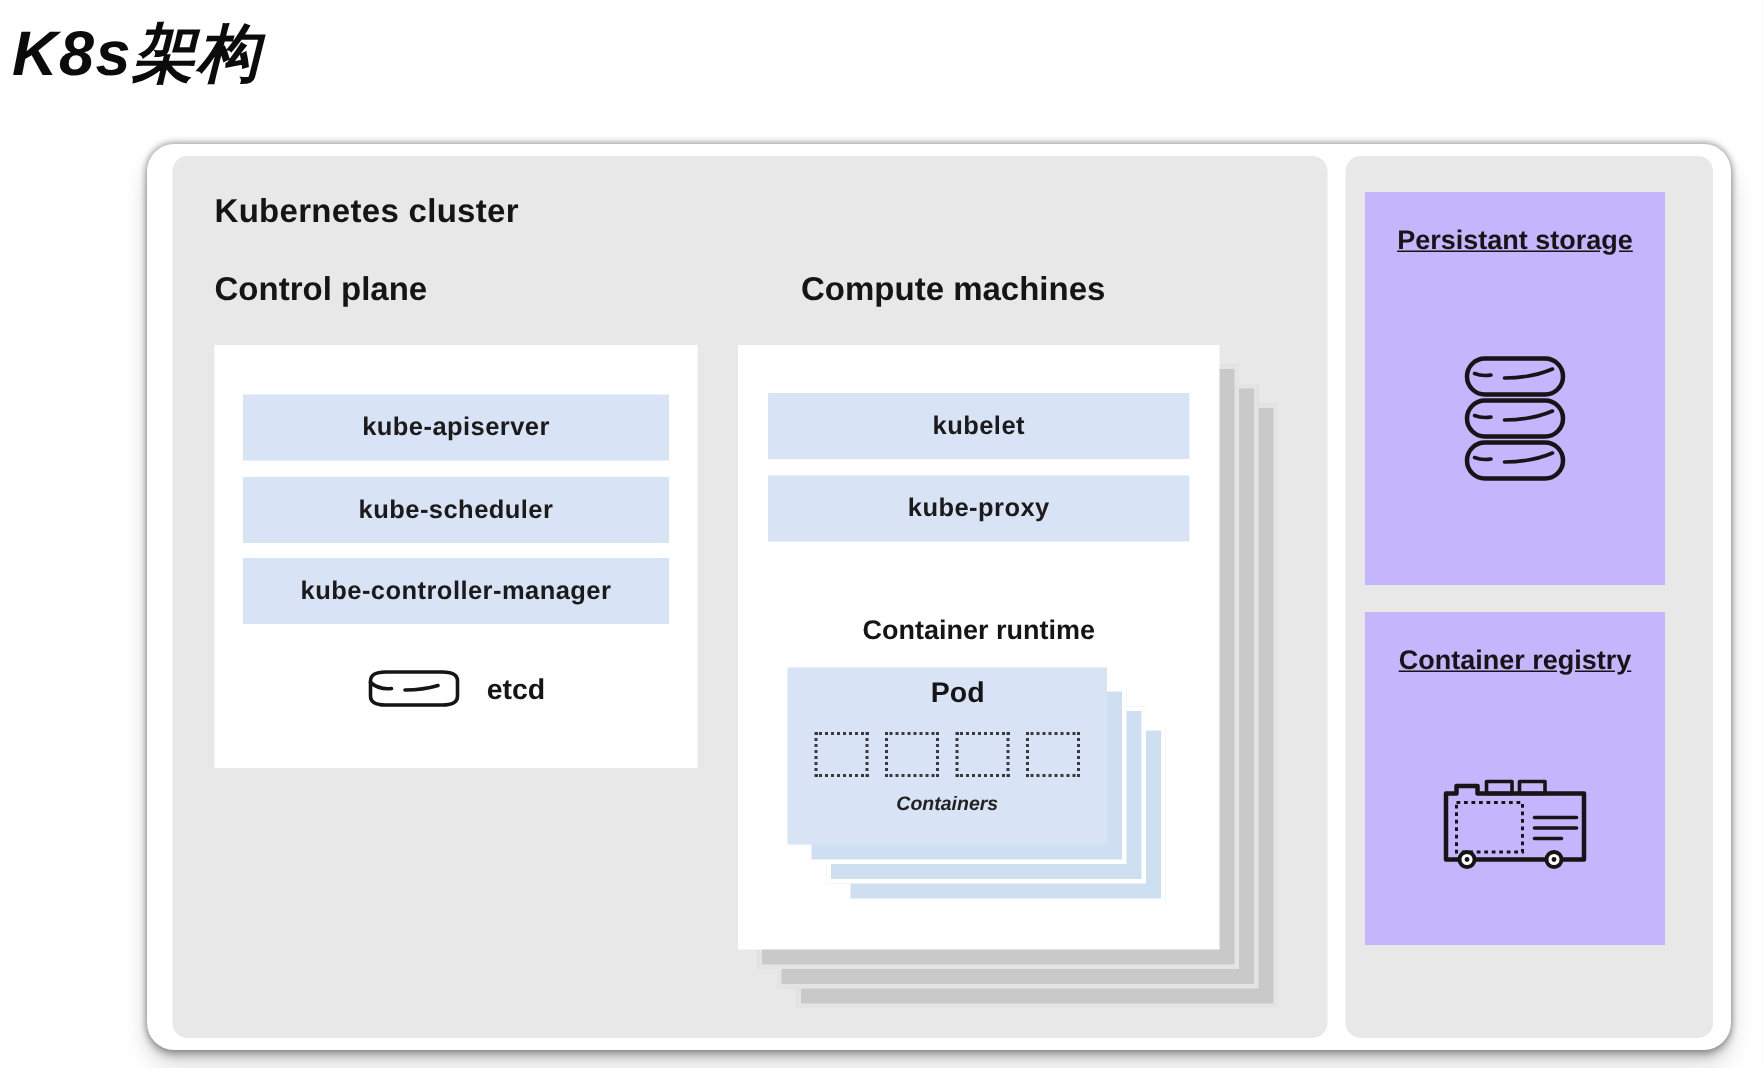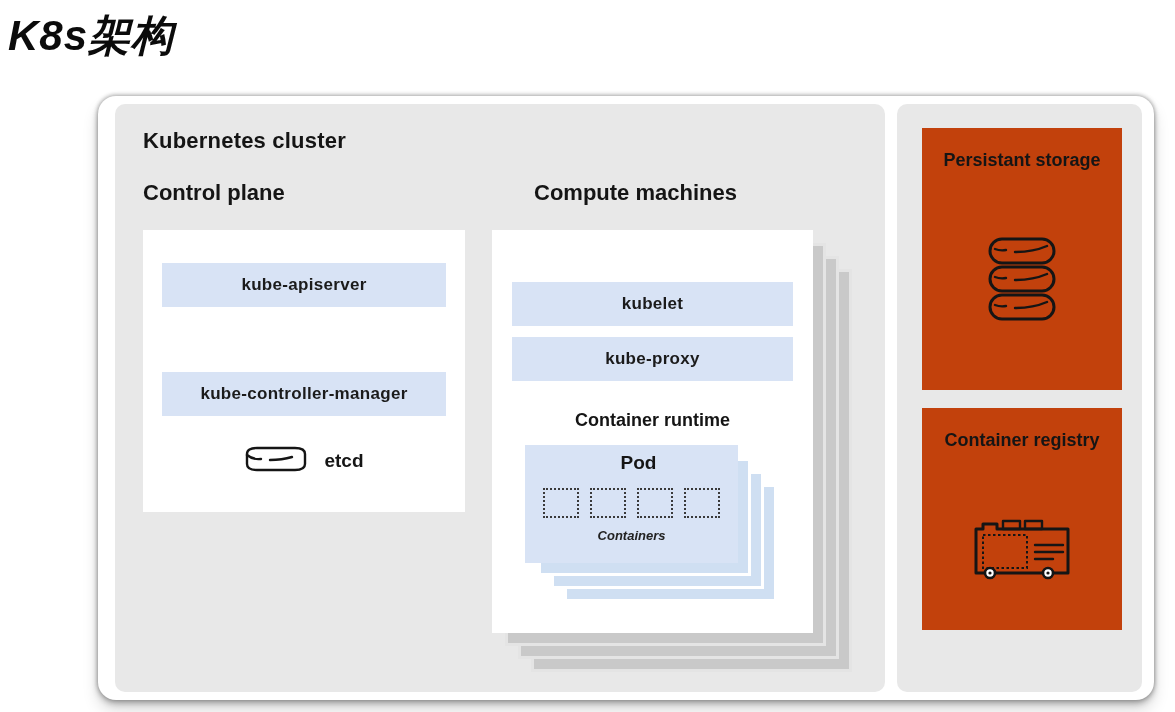--- a/index.html
+++ b/index.html
@@ -42,21 +42,21 @@
 
   
   .compute-stack { position:absolute; left:377px; top:126px; width:321px; height:403px; }
   .stack-layer { position:absolute; width:100%; height:100%;
                  background:#c9c9c9; border:3px solid #e4e4e4; }
   .gl1 { left:13px; top:13px; z-index:3; }
   .gl2 { left:26px; top:26px; z-index:2; }
   .gl3 { left:39px; top:39px; z-index:1; }
   .compute-box { position:absolute; left:0; top:0; width:321px; height:403px;
                  background:#ffffff; z-index:4; }
-  .compute-box .chip { left:20px; width:281px;margin-top:20px; }
+  .compute-box .chip { left:20px; width:281px; }
   .chip-k1 { top:32px; } .chip-k2 { top:87px; }
 
   .runtime-label { position:absolute; left:0; right:0; top:180px; text-align:center;
                    font-size:18px; font-weight:700; }
 
   
   .pod-stack { position:absolute; left:33px; top:215px; width:213px; height:118px; }
   .pod-layer { position:absolute; width:100%; height:100%;
                background:#cfdff2; border:3px solid #ffffff; }
   .pl1 { left:13px; top:13px; z-index:3; }
@@ -66,22 +66,22 @@
              background:#d8e3f5; z-index:4; }
   .pod-title { position:absolute; left:0; right:0; top:7px; text-align:center;
                font-size:19px; font-weight:700;padding-left:14px; }
   .slot-row { position:absolute; left:0; right:0; top:43px;
               display:flex; justify-content:center; gap:11px; }
   .slot { width:36px; height:30px; border:2px dotted #3a3a3a; }
   .containers-label { position:absolute; left:0; right:0; top:83px; text-align:center;
                       font-size:13px; font-weight:700; font-style:italic; color:#222; }
 
   
-  .side-box { position:absolute; left:25px; width:200px; background:#c2410c;
-              text-align:center; }
+  .side-box { position:absolute; left:13px; width:200px; background:#c4b5fd;
+              text-align:center;text-decoration:underline; }
   .storage-box  { top:24px;  height:262px; }
   .registry-box { top:304px; height:222px; }
   .side-title { padding:20px 18px 0; font-size:18px; font-weight:800; line-height:1.35; }
   .side-icon { position:absolute; left:0; right:0; display:flex; justify-content:center; }
   .storage-icon-wrap  { top:108px; }
   .registry-icon-wrap { top:108px; }
 
   svg .ln { fill:none; stroke:#151515; stroke-width:3; stroke-linecap:round; stroke-linejoin:round; }
   svg .thin { stroke-width:2.4; }
 </style>
@@ -94,20 +94,21 @@
 
   <div class="card">
 
     <section class="panel main-panel">
       <div class="cluster-title">Kubernetes cluster</div>
       <div class="col-label control-label">Control plane</div>
       <div class="col-label compute-label">Compute machines</div>
 
       <div class="white-box control-box">
         <div class="chip chip-1">kube-apiserver</div>
+        <div class="chip chip-2">kube-scheduler</div>
         <div class="chip chip-3">kube-controller-manager</div>
         <div class="etcd-row">
           <span>
             <svg width="64" height="28" viewBox="0 0 64 28">
               <path class="ln thin" d="M3 9 Q3 3 13 3 L51 3 Q61 3 61 9 L61 19 Q61 25 51 25 L13 25 Q3 25 3 19 Z"></path>
               <path class="ln thin" d="M3 10 Q9 15 17 14"></path>
               <path class="ln thin" d="M26 15 Q38 15 48 12"></path>
             </svg>
           </span>
           <span class="etcd-label">etcd</span>

